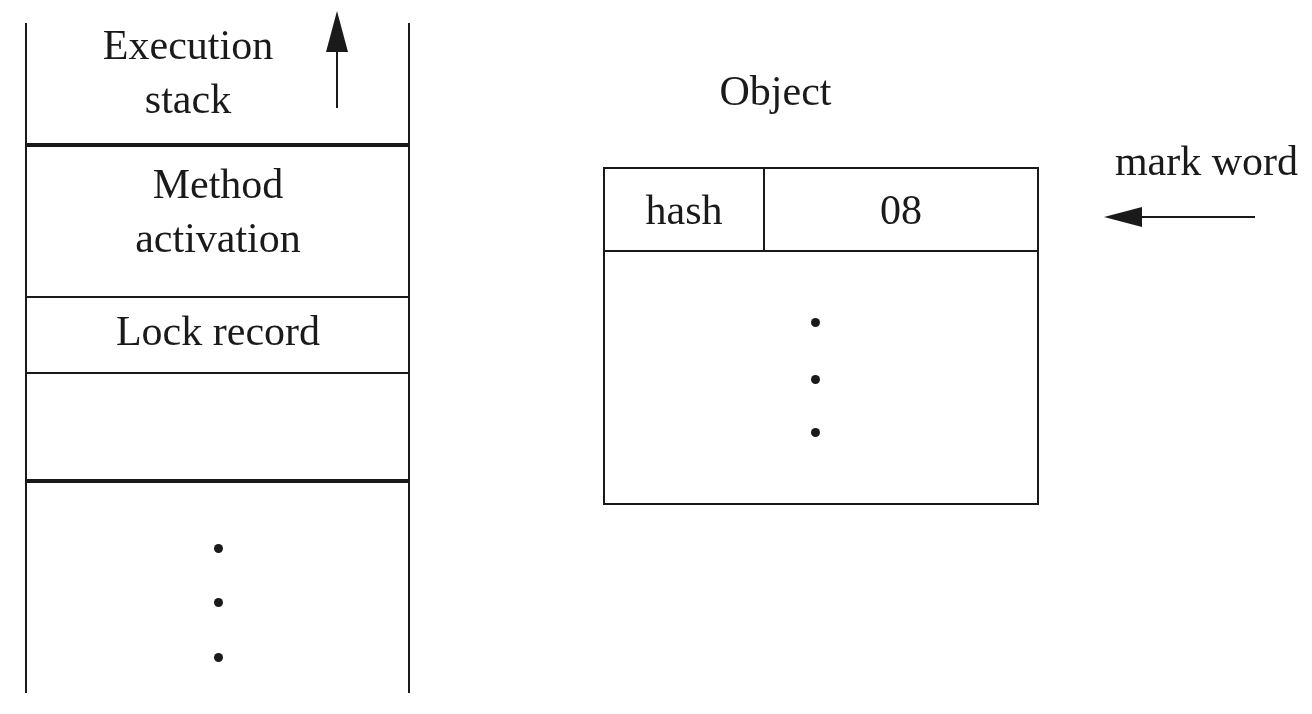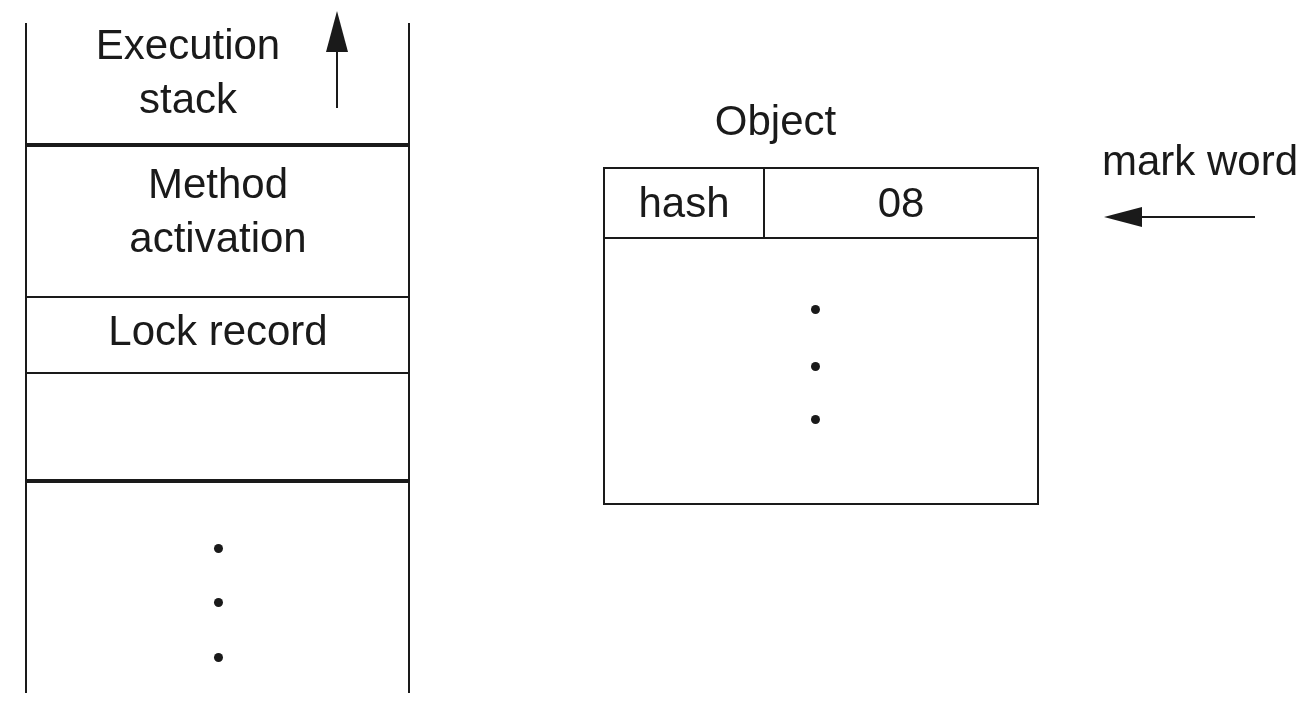--- a/index.html
+++ b/index.html
@@ -6,21 +6,21 @@
     margin: 0;
     padding: 0;
     background: #ffffff;
   }
   #canvas {
     position: relative;
     width: 1312px;
     height: 714px;
     background: #ffffff;
     overflow: hidden;
-    font-family: Liberation Sans, sans-serif;
+    font-family: Liberation Serif, serif;
     color: #1a1a1a;
     border-radius: 32px;
   }
   .label {
     position: absolute;
     font-size: 42px;
     line-height: 54px;
     text-align: center;
     color: #1a1a1a;
   }
@@ -53,21 +53,21 @@
     left: 603px;
     top: 167px;
     width: 436px;
     height: 338px;
     border: 2px solid #1a1a1a;
     box-sizing: border-box;
     background: #ffffff;
   }
   .obj-header {
     display: flex;
-    height: 70px;
+    height: 83px;
     border-bottom: 2px solid #1a1a1a;
     box-sizing: border-box;
   }
   .obj-cell {
     display: flex;
     align-items: center;
     justify-content: center;
     font-size: 42px;
     border-right: 2px solid #1a1a1a;
     box-sizing: border-box;
@@ -103,21 +103,21 @@
   <div class="label" style="left:78px; top:157px; width:280px;">Method activation</div>
 
   <div></div>
 
   <div>
     <div class="dot" style="left:214px; top:544px;"></div>
     <div class="dot" style="left:214px; top:598px;"></div>
     <div class="dot" style="left:214px; top:653px;"></div>
   </div>
 
-  <div class="label" style="left:603px; top:94px; width:345px;">Object</div>
+  <div class="label" style="left:603px; top:64px; width:345px;">Object</div>
 
   <div class="obj-box">
     <div class="obj-header">
       <div class="obj-cell" style="width:160px;">hash</div>
       <div class="obj-cell last">08</div>
     </div>
     <div class="obj-body">
       <div class="dot" style="left:206px; top:66px;"></div>
       <div class="dot" style="left:206px; top:123px;"></div>
       <div class="dot" style="left:206px; top:176px;"></div>

